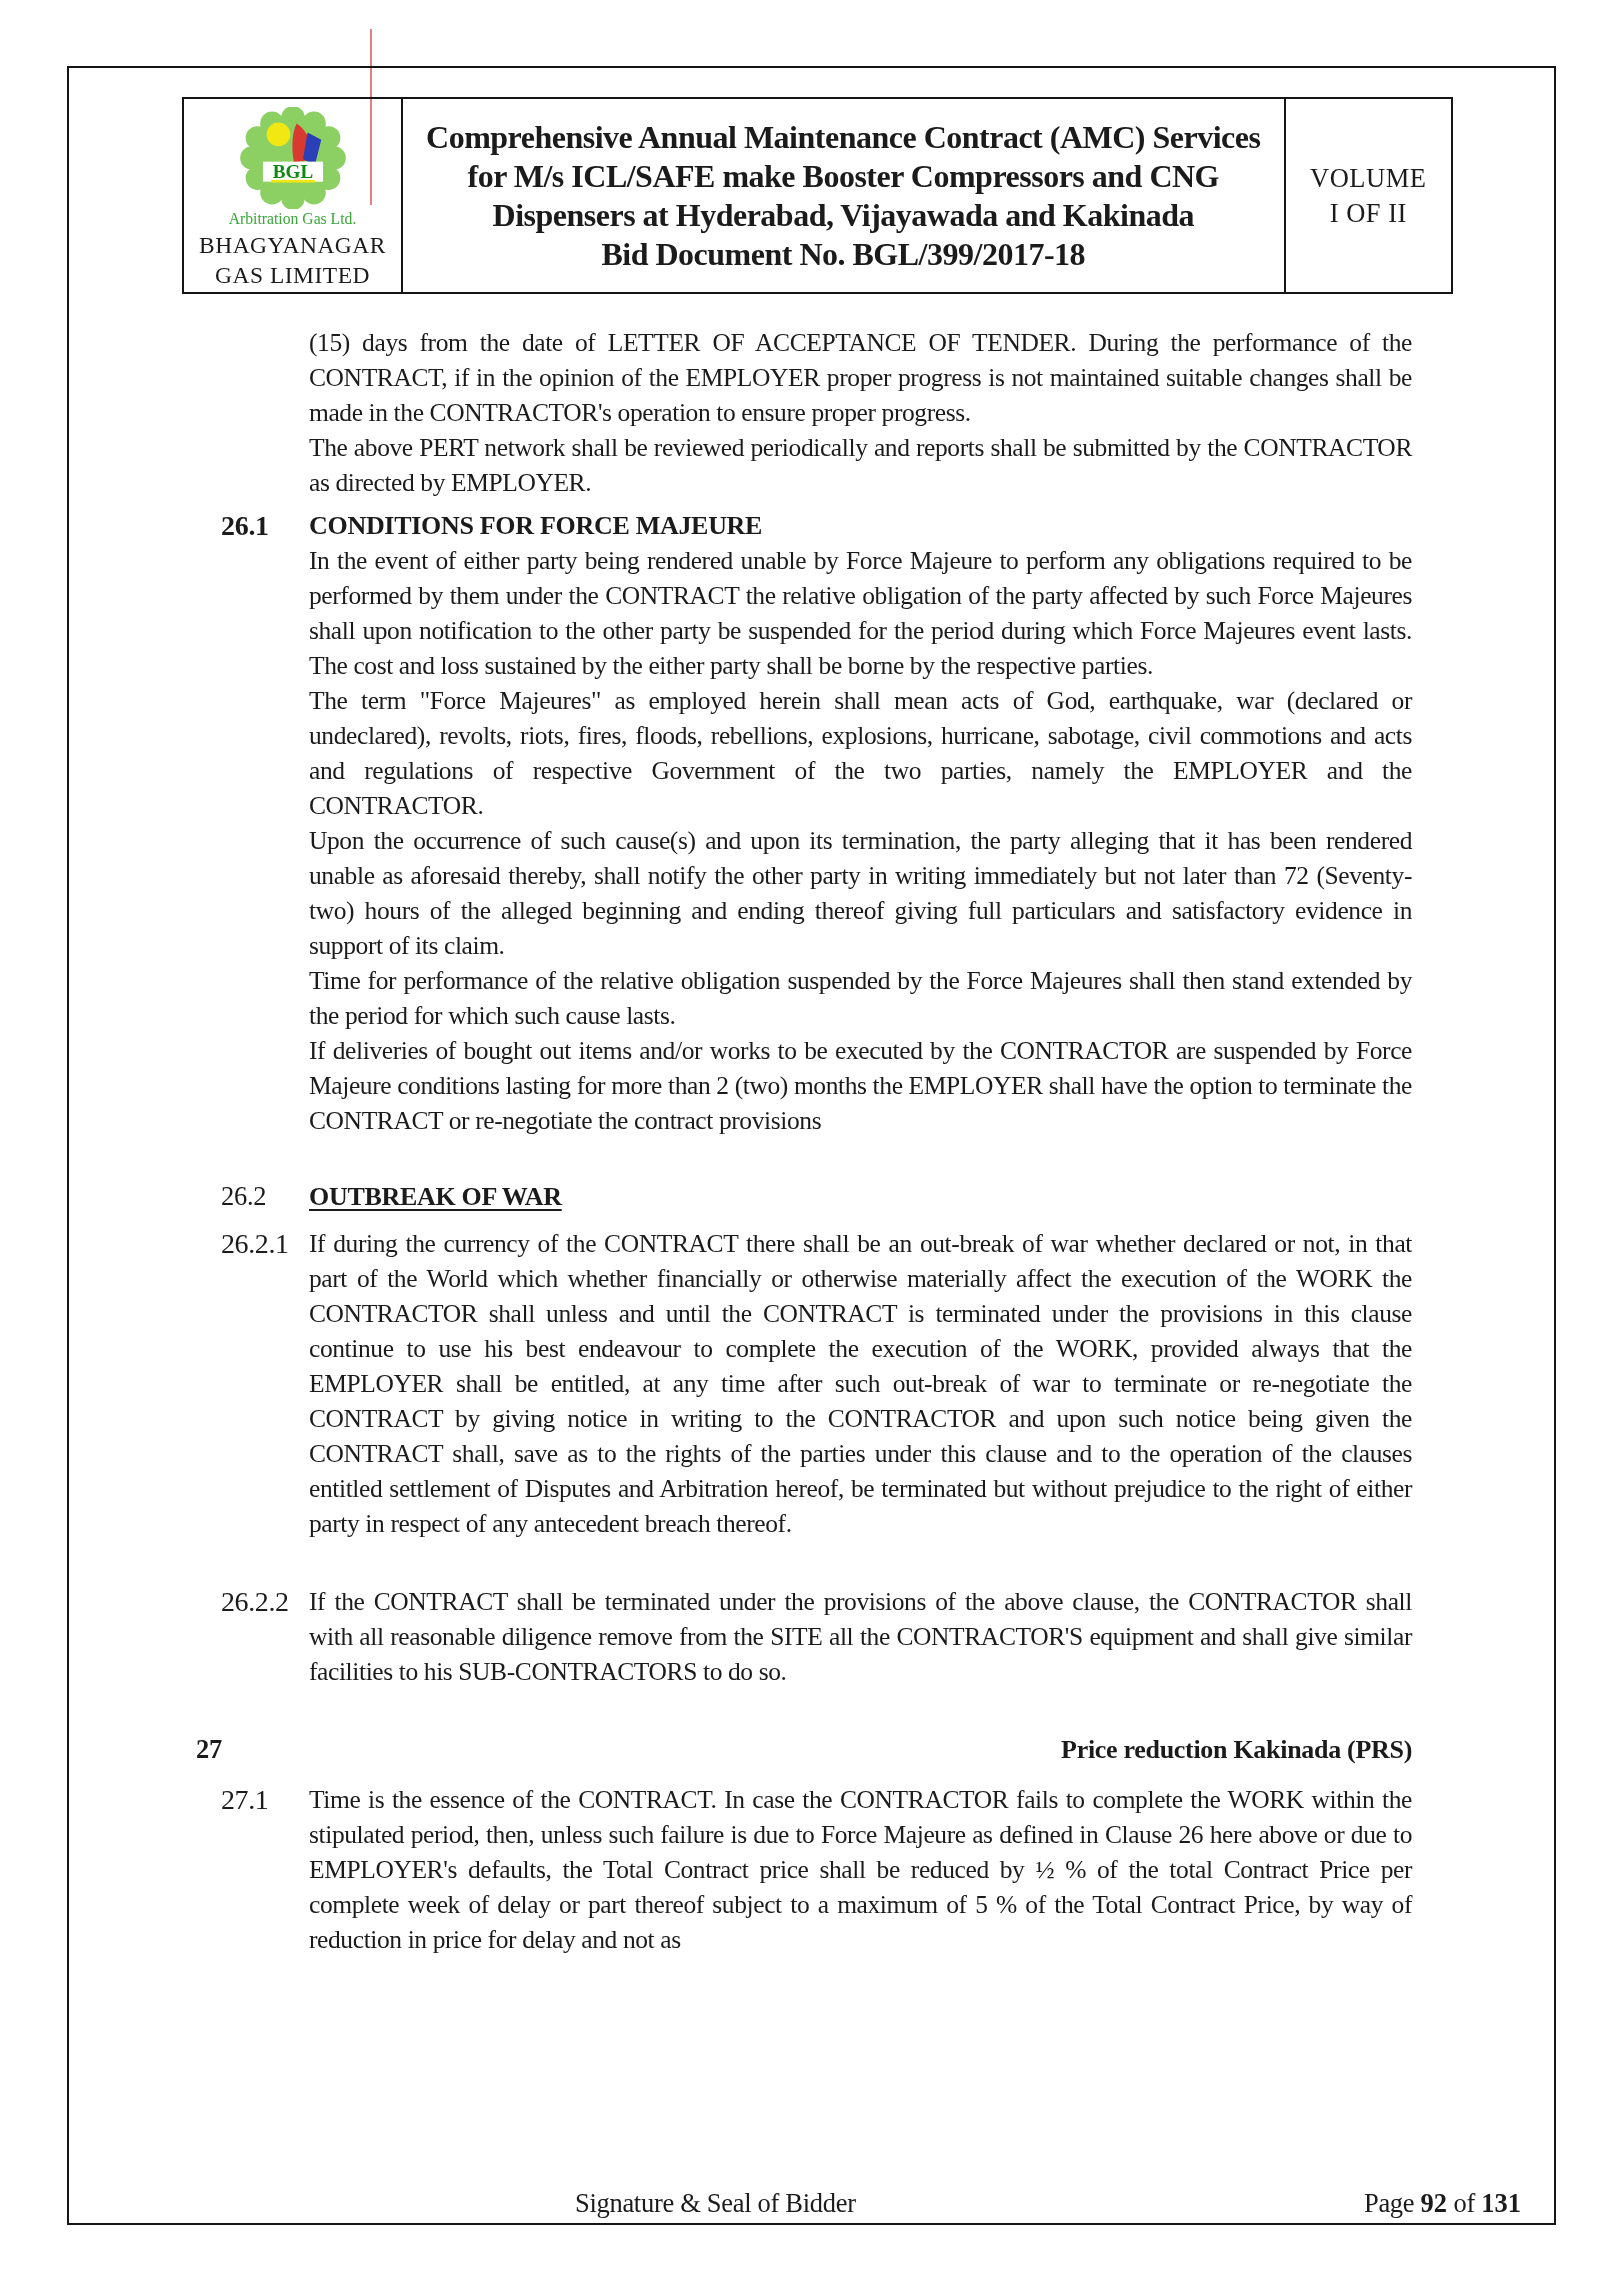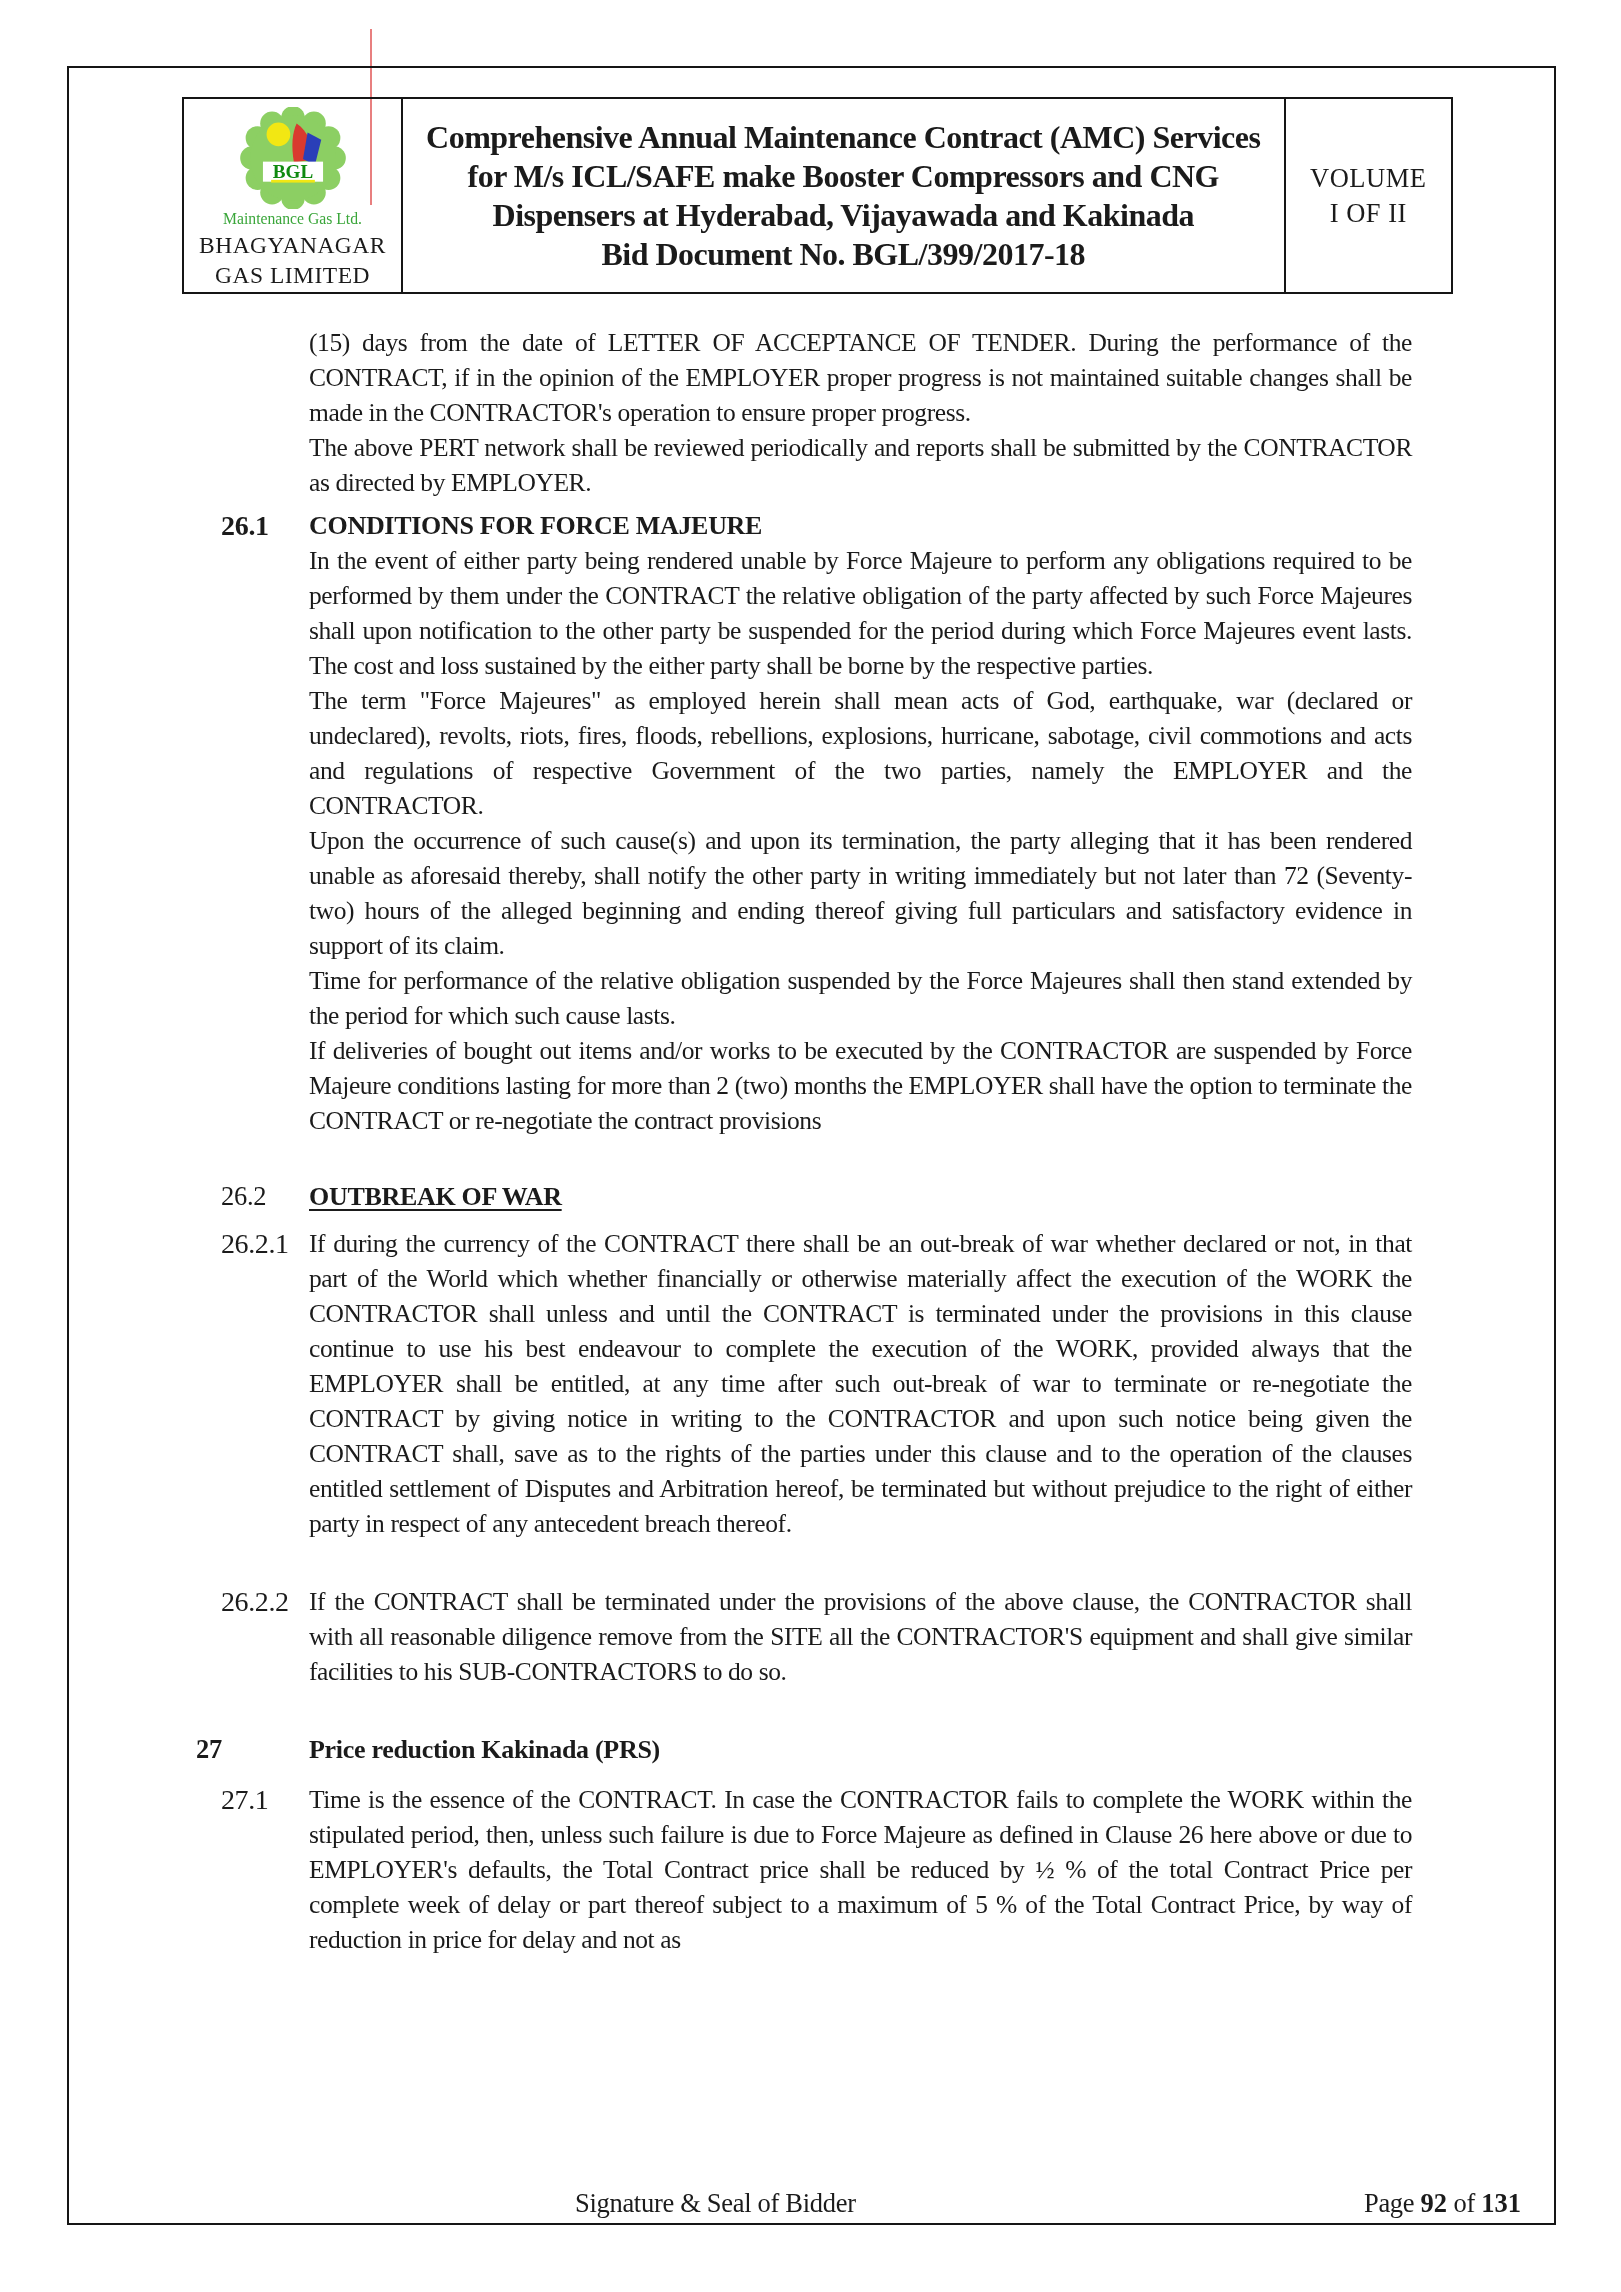--- a/index.html
+++ b/index.html
@@ -39,21 +39,21 @@
 
   .mt-intro1{margin-top:29px;}
   .mt-intro2{margin-top:29px;}
   .mt-h26{margin-top:31px;}
   .mt-h261{margin-top:7.8px;}
   .mt-first{margin-top:7.8px;}
   .mt-gap-lg{margin-top:49px;}
   .mt-sec262{margin-top:41px;}
   .mt-2621{margin-top:11.8px;}
   .mt-2622{margin-top:43px;}
-  .mt-27{margin-top:43px;}
+  .mt-27{margin-top:43px;text-align:right;}
   .mt-271{margin-top:15.7px;}
 
   
   .footer{position:absolute;left:506px;right:33px;bottom:3.9px;display:flex;
           justify-content:space-between;font-size:26.5px;letter-spacing:-0.3px;}
   .footer .pg b{letter-spacing:0;}
 
   
   .logo-wrap{display:inline-block;margin-top:5.9px;}
 </style>
@@ -87,21 +87,21 @@
                 <circle cx="60" cy="56" r="47"></circle>
               </g>
               <circle cx="44" cy="30" r="13" fill="#f2e713"></circle>
               <path d="M64 18 C76 26 83 42 81 58 L61 61 C58 42 59 29 64 18 Z" fill="#d93a2f"></path>
               <path d="M76 28 L91 36 L84 64 L71 57 Z" fill="#2a3fb8"></path>
               <rect x="27" y="60" width="66" height="22" fill="#ffffff"></rect>
               <text x="60" y="78" text-anchor="middle" font-family="Liberation Serif, serif" font-size="21" font-weight="bold" fill="#0f8a0f">BGL</text>
               <rect x="36" y="80" width="48" height="3" fill="#f2e713"></rect>
             </svg>
           </span>
-          <div class="logo-caption">Maintenance Gas Ltd.</div>
+          <div class="logo-caption">Arbitration Gas Ltd.</div>
           <div class="org-name">
             <span>BHAGYANAGAR</span><br>
             <span>GAS LIMITED</span>
           </div>
         </td>
         <td class="c-title">
           <div class="doc-title">Comprehensive Annual Maintenance Contract (AMC) Services for M/s ICL/SAFE make Booster Compressors and CNG Dispensers at Hyderabad, Vijayawada and Kakinada</div>
           <div class="doc-no">Bid Document No. BGL/399/2017-18</div>
         </td>
         <td class="c-vol">

